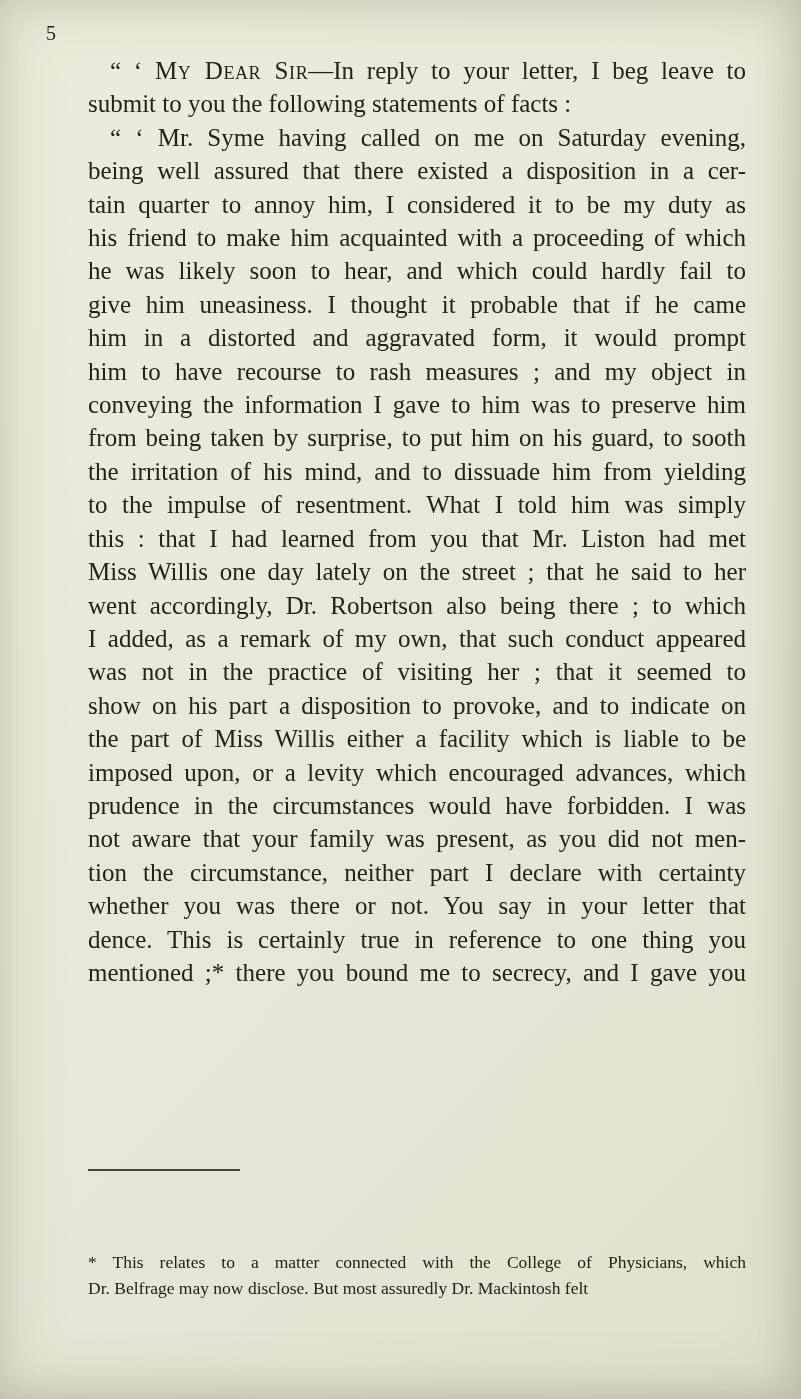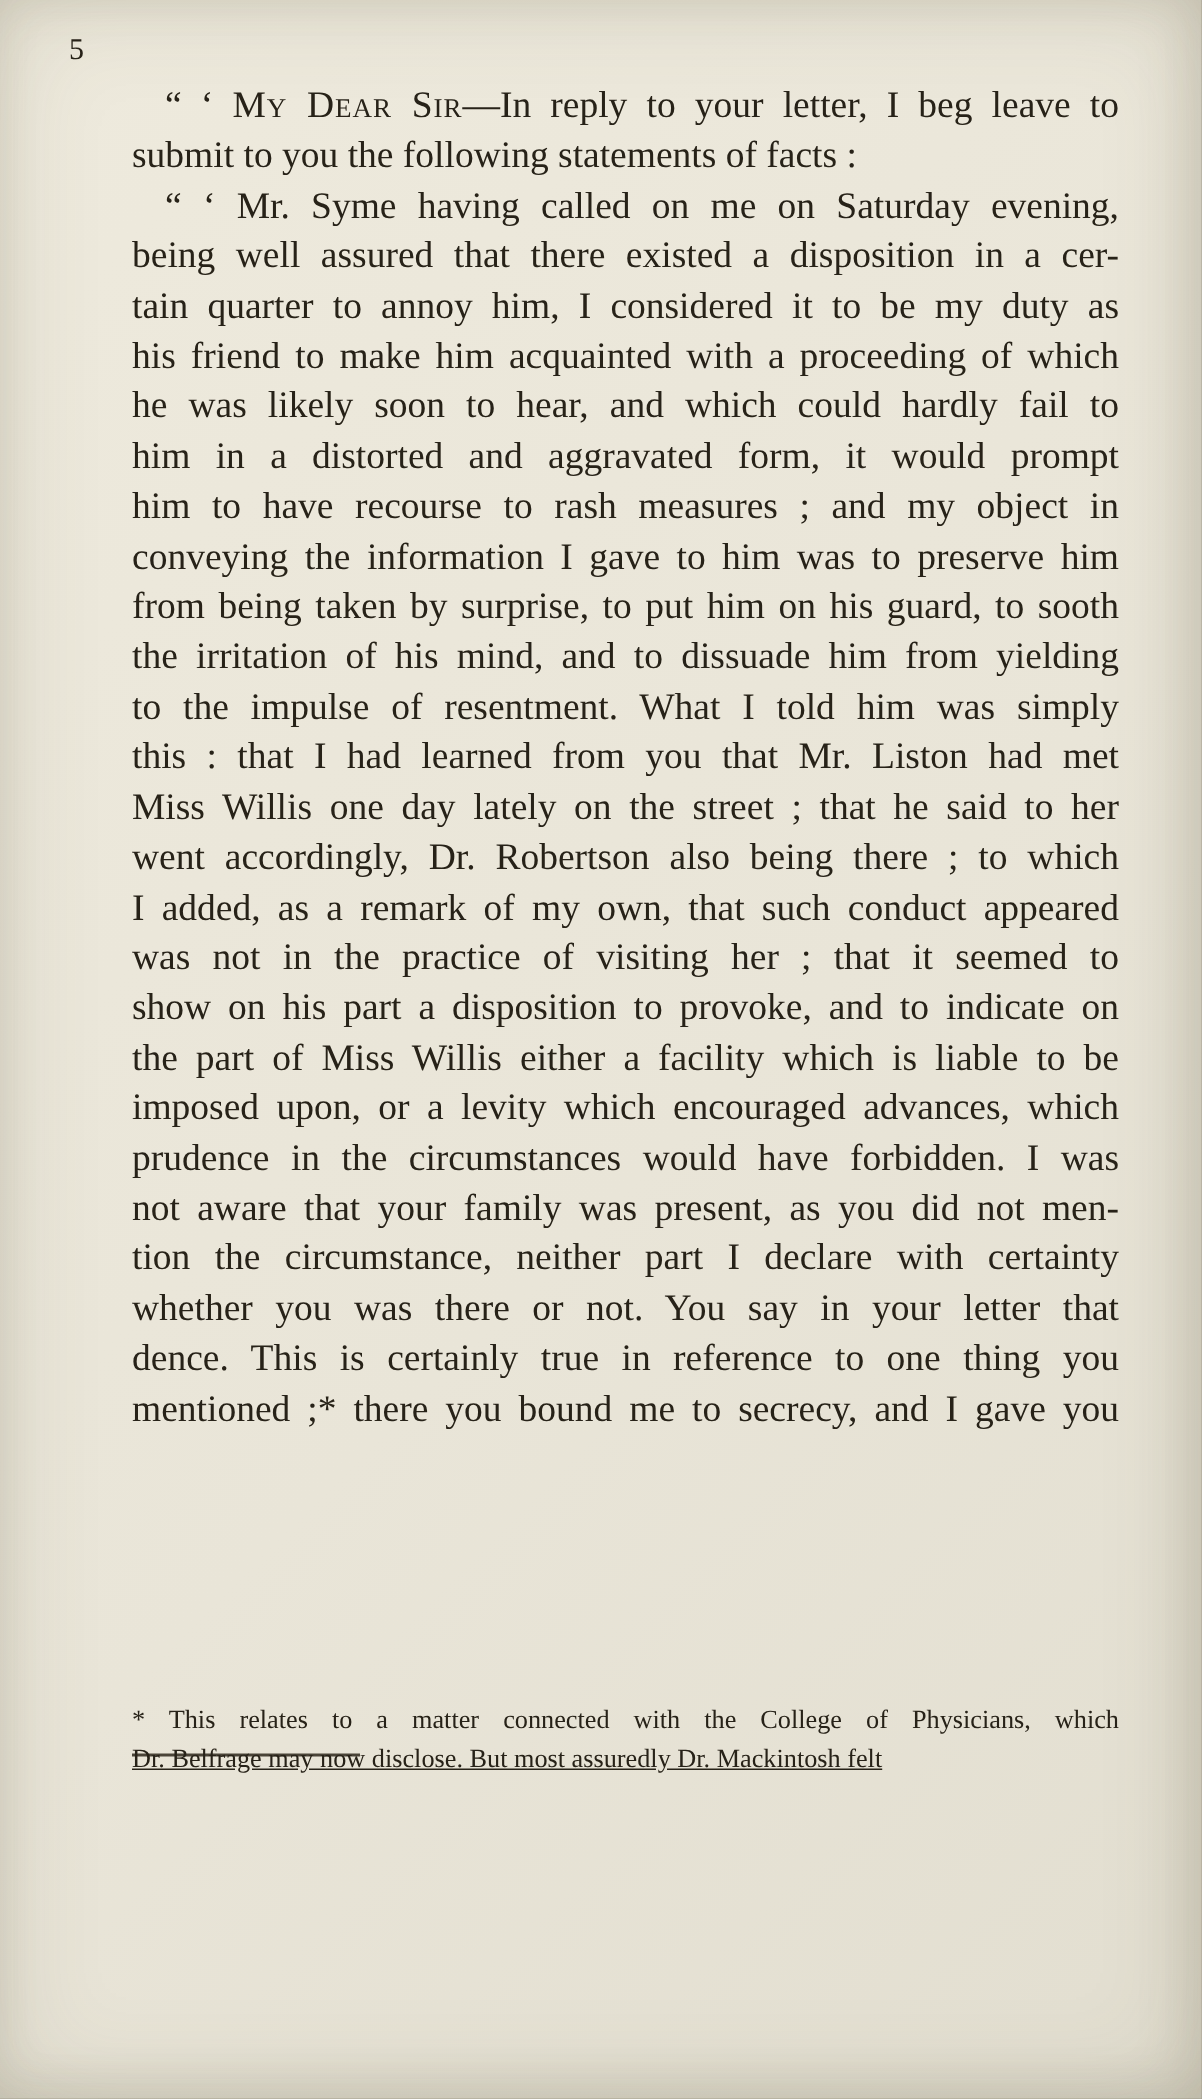--- a/index.html
+++ b/index.html
@@ -57,33 +57,32 @@
     position: absolute;
     left: 88px;
     top: 1169px;
     width: 152px;
     height: 1.5px;
     background: #4a4438;
   }
   .footnote {
     position: absolute;
     left: 88px;
-    top: 1133px;
+    top: 1249px;
     width: 658px;
   }
   .fn-line {
     font-size: 17.5px;
     line-height: 26px;
     text-align: justify;
     text-align-last: justify;
     color: var(--ink, #272218);
   }
   .fn-line.lastline {
     text-align-last: left;
-    text-decoration: underline;
   }
 </style>
 </head>
 <body>
 
 <div class="page">
 
   <div class="page-number">5</div>
 
   <div class="text-block">
@@ -93,20 +92,21 @@
     </div>
 
     <div class="line lastline">submit to you the following statements of facts :</div>
 
     <div id="para2">
         <div class="line indent">“ ‘ Mr. Syme having called on me on Saturday evening,</div>
         <div class="line">being well assured that there existed a disposition in a cer-</div>
         <div class="line">tain quarter to annoy him, I considered it to be my duty as</div>
         <div class="line">his friend to make him acquainted with a proceeding of which</div>
         <div class="line">he was likely soon to hear, and which could hardly fail to</div>
+        <div class="line">give him uneasiness. I thought it probable that if he came</div>
         <div class="line">him in a distorted and aggravated form, it would prompt</div>
         <div class="line">him to have recourse to rash measures ; and my object in</div>
         <div class="line">conveying the information I gave to him was to preserve him</div>
         <div class="line">from being taken by surprise, to put him on his guard, to sooth</div>
         <div class="line">the irritation of his mind, and to dissuade him from yielding</div>
         <div class="line">to the impulse of resentment. What I told him was simply</div>
         <div class="line">this : that I had learned from you that Mr. Liston had met</div>
         <div class="line">Miss Willis one day lately on the street ; that he said to her</div>
         <div class="line">went accordingly, Dr. Robertson also being there ; to which</div>
         <div class="line">I added, as a remark of my own, that such conduct appeared</div>

